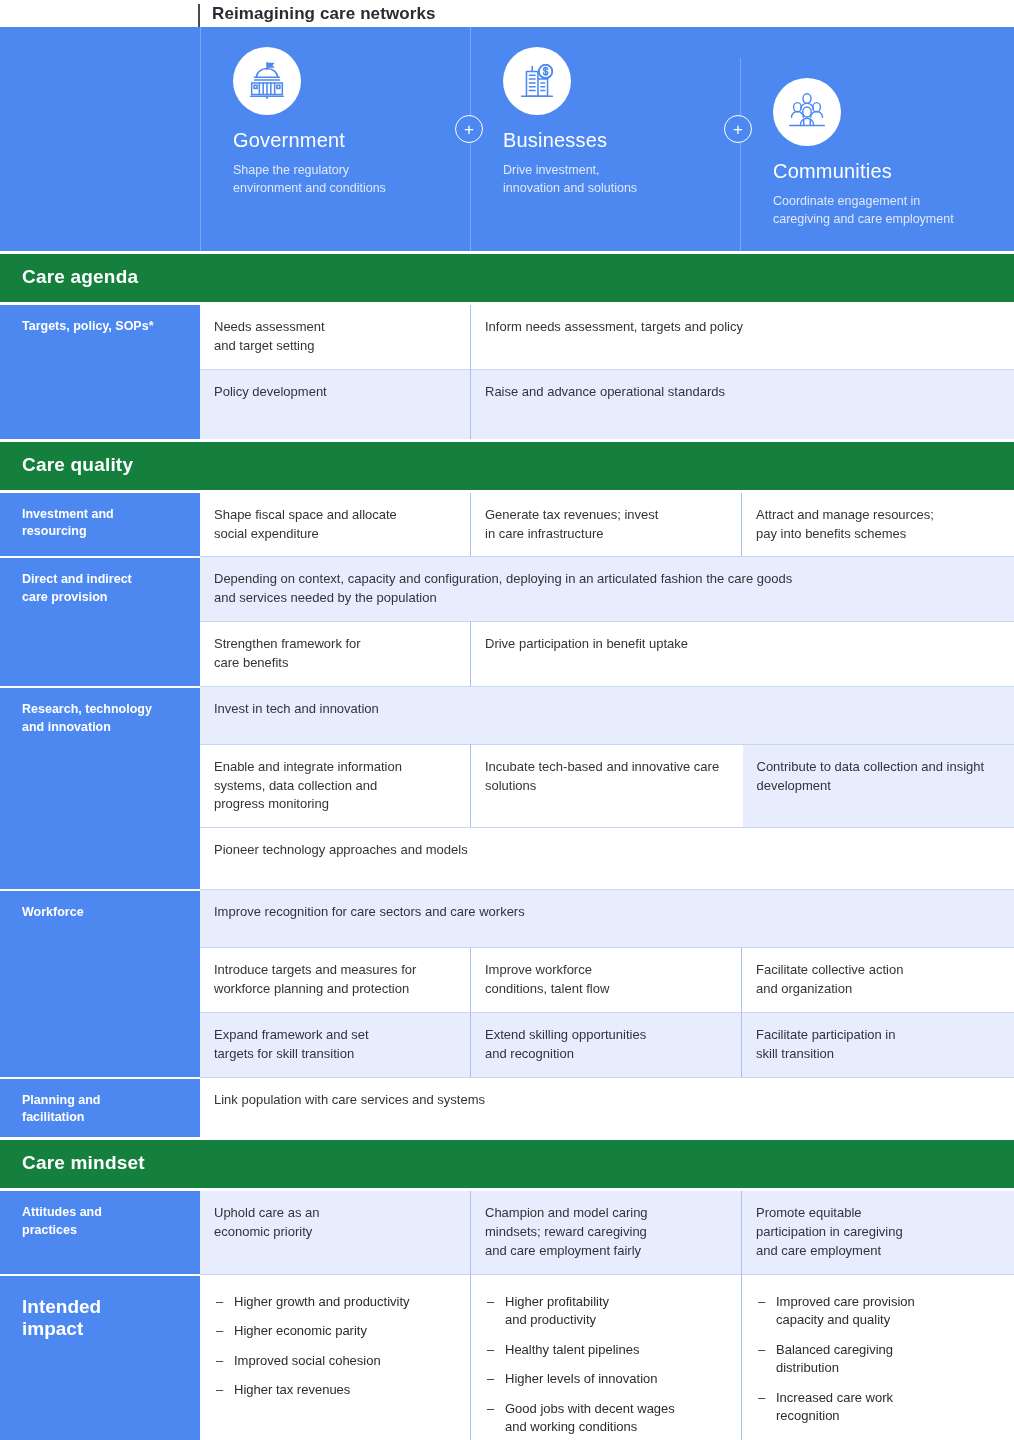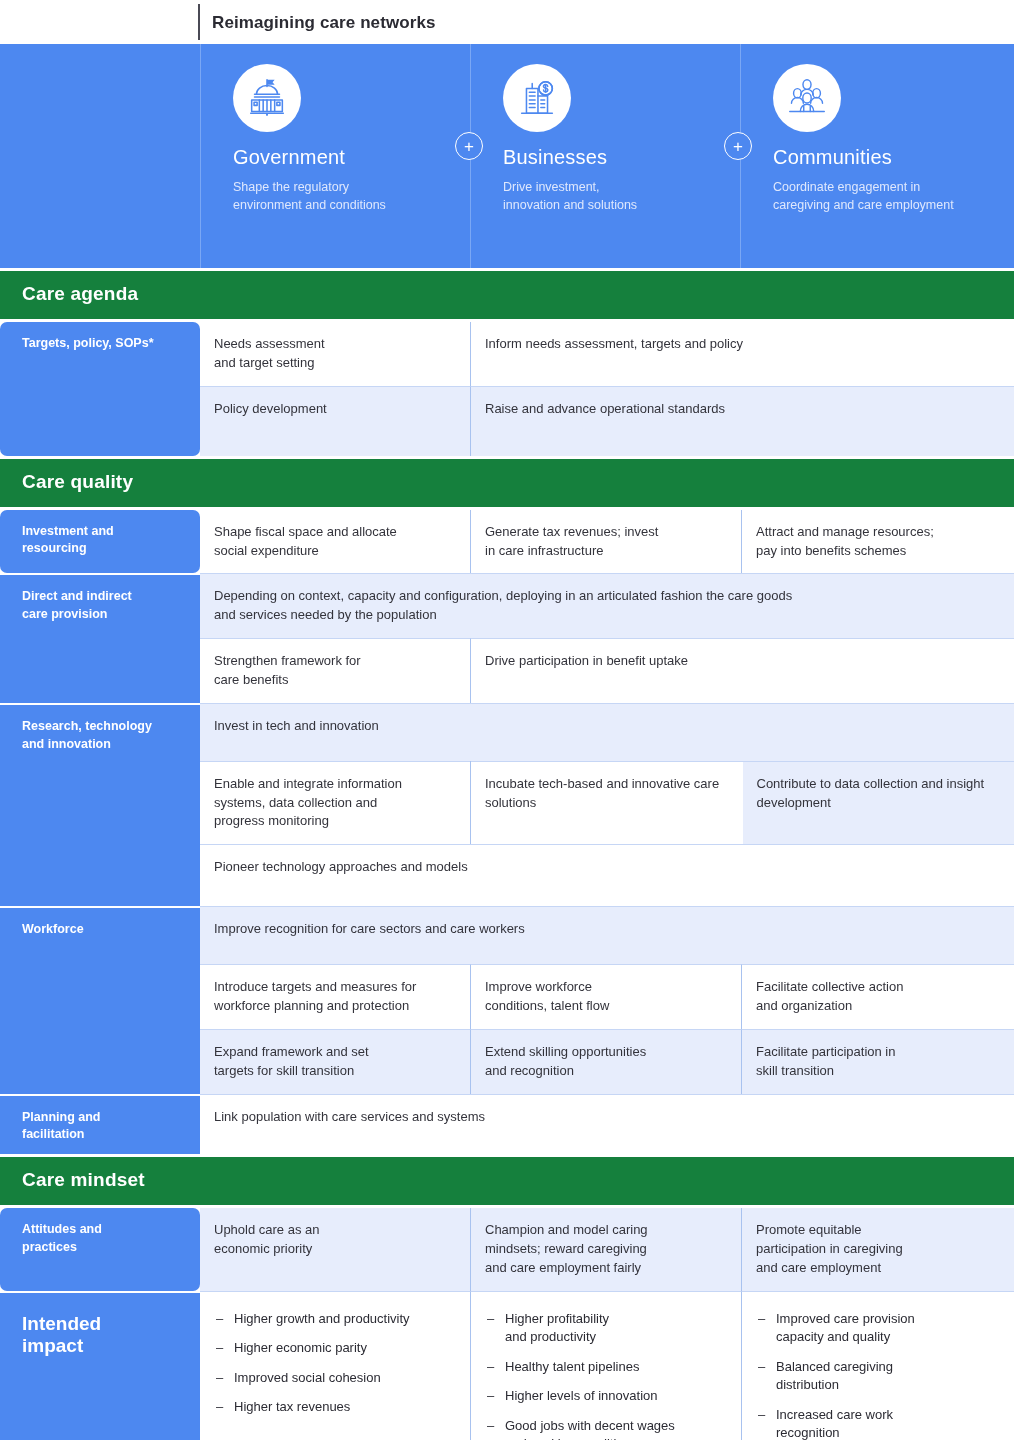--- a/index.html
+++ b/index.html
@@ -9,21 +9,21 @@
     background: #ffffff;
     font-family: "Liberation Sans", sans-serif;
     color: #2b2b33;
     -webkit-font-smoothing: antialiased;
   }
 
   .page { width:1014px; position:relative; }
 
   
   .title-row {
-    height: 44px;
+    height: 27px;
     display: flex;
     align-items: center;
     padding-left: 198px;
     position: relative;
   }
   .title-bar {
     position: absolute;
     left: 198px; top: 4px;
     width: 2px; height: 36px;
     background: #4a4a55;
@@ -46,21 +46,21 @@
   .lbl {              
     width: 200px; min-width:200px;
     background: #4d88f0;
     color: #ffffff;
     font-size: 12.5px;
     font-weight: bold;
     line-height: 1.42;
     padding: 13px 14px 10px 22px;
     border-top: 2px solid #ffffff;
   }
-  .lbl.nobord { border-top:none;border-radius:7px; }
+  .lbl.nobord { border-top:none; }
 
   .cells { flex:1; display:flex; flex-direction:column; }
   .cellrow { display:flex; align-items:stretch; }
 
   .cell {
     background:#ffffff;
     font-size: 13px;
     line-height: 1.45;
     color:#33333b;
     padding: 13px 16px 13px 14px;
@@ -95,21 +95,21 @@
     height: 224px;
     position:relative;
   }
   .hdr-spacer { width:200px; min-width:200px; }
   .hdr-col {
     width:270px; min-width:270px;
     position:relative;
     padding: 20px 16px 0 32px;
     border-left: 1px solid #7aa7f5;
   }
-  .hdr-col.c-last { flex:1; width:auto; min-width:0; }
+  .hdr-col.c-last { flex:1; width:auto; min-width:0;margin-top:31px; }
   .hdr-icon {
     width:68px; height:68px;
     border-radius:50%;
     background:#ffffff;
     display:flex; align-items:center; justify-content:center;
     margin-bottom: 14px;
   }
   .hdr-name {
     color:#ffffff;
     font-size:20px;

